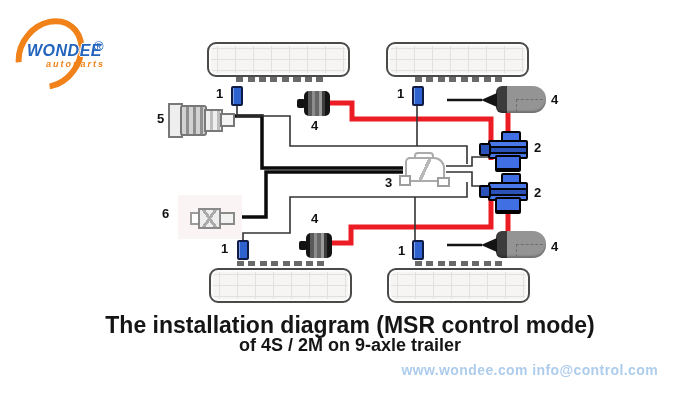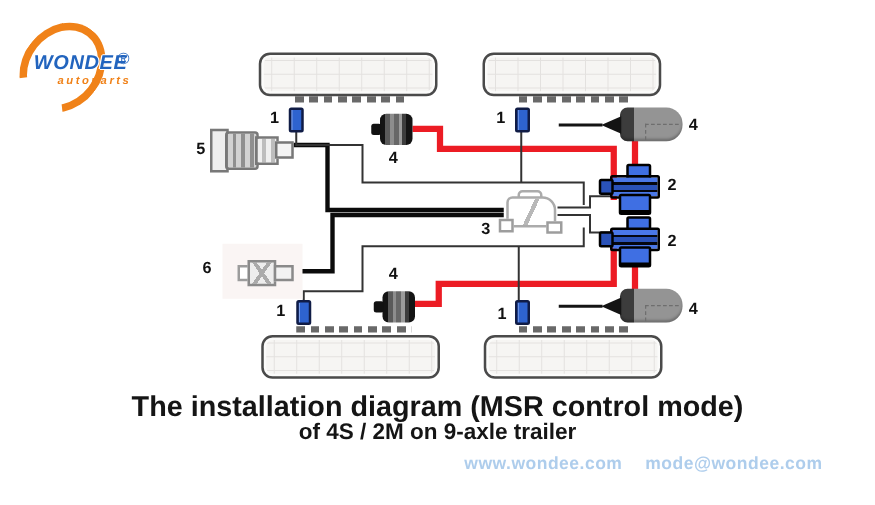--- a/index.html
+++ b/index.html
@@ -91,21 +91,21 @@
                          linear-gradient(-55deg,transparent 44%,#aaa 44% 56%,transparent 56%);}
   .diag-tip{position:absolute;left:29px;top:9px;width:12px;height:9px;border:2px solid #8a8a8a;background:#f2f2f2;}
   .diag-tail{position:absolute;left:0;top:9px;width:8px;height:9px;border:2px solid #9c9c9c;background:#fff;}
 
   
   .caption{left:0;width:700px;text-align:center;color:#151515;font-weight:bold;}
   .cap1{top:312px;font-size:23px;}
   .cap2{top:335px;font-size:18px;}
   .footer{top:362px;left:0;width:658px;text-align:right;font-weight:bold;font-size:14px;
           color:#AECDEC;letter-spacing:.4px;}
-  .footer span{margin-left:14px;}
+  .footer span{}
 
   svg.wires{position:absolute;left:0;top:0;}
 </style>
 </head>
 <body>
 
 <svg class="wires" width="700" height="404" viewBox="0 0 700 404">
 
   <g stroke="#EC1C24" stroke-width="5" fill="none">
     <path d="M330 103 H352 V119 H491 V160"></path>
@@ -207,14 +207,14 @@
 <div class="num" style="left:311px;top:212px;">4</div>
 <div class="num" style="left:551px;top:240px;">4</div>
 <div class="num" style="left:157px;top:112px;">5</div>
 <div class="num" style="left:162px;top:207px;">6</div>
 
 <div class="abs caption cap1">The installation diagram (MSR control mode)</div>
 <div class="abs caption cap2">of 4S / 2M on 9-axle trailer</div>
 
 <div class="abs footer">
   <span>www.wondee.com</span>
-  <span>mode@wondee.com</span>
+  <span>info@control.com</span>
 </div>
 
 </body></html>

